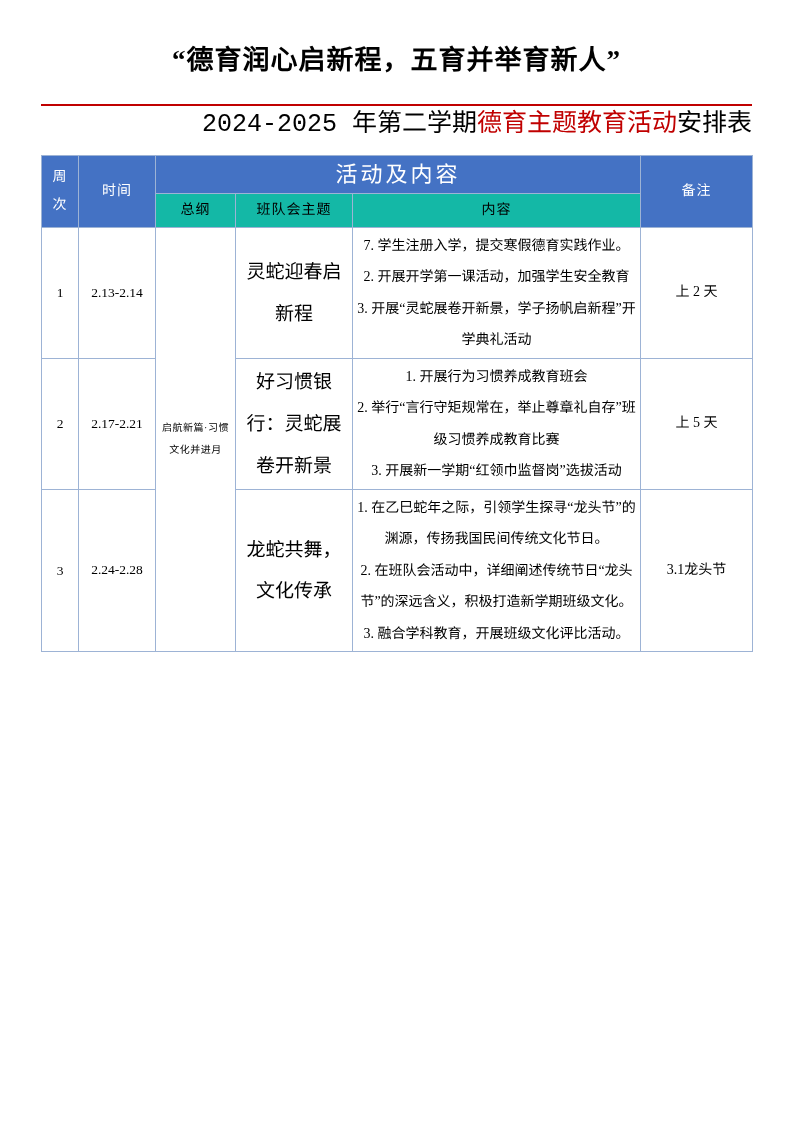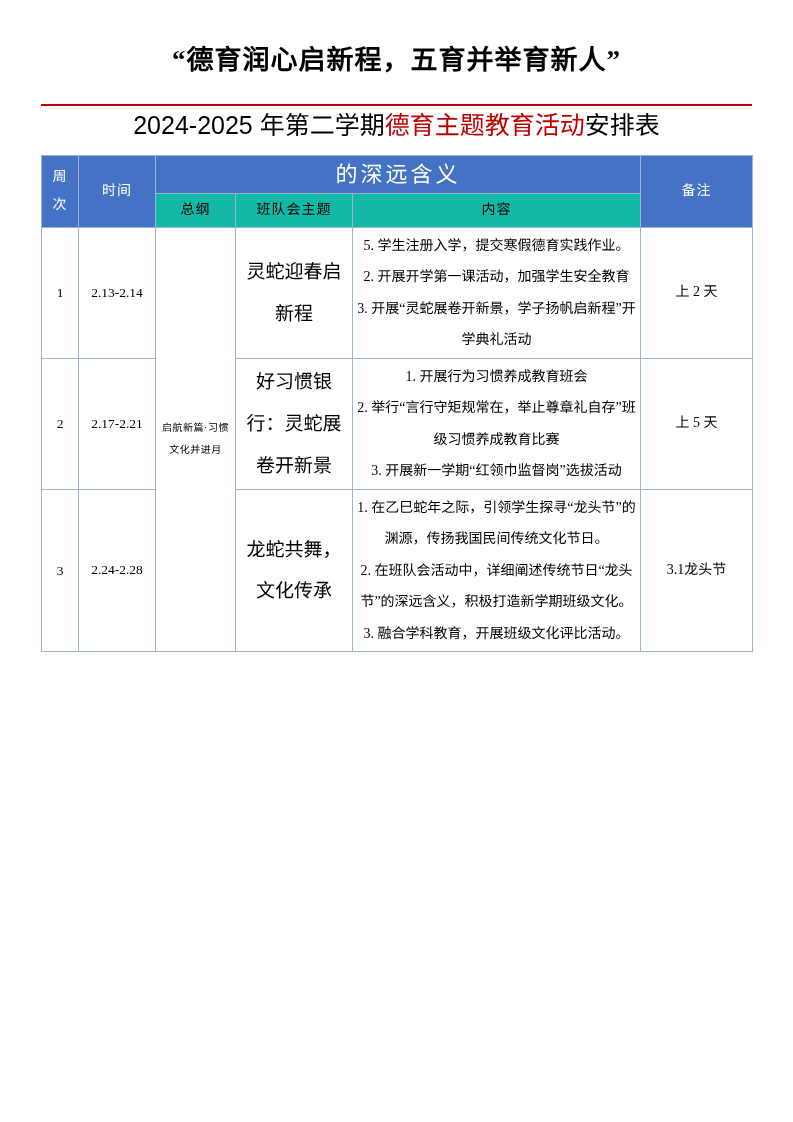--- a/index.html
+++ b/index.html
@@ -46,25 +46,25 @@
     width: 711px;
     height: 2px;
     background: #C00000;
   }
 
   .title-sub {
     position: absolute;
     left: 41px;
     top: 107px;
     width: 711px;
-    text-align: center;
+    text-align: right;
     font-size: 25px;
     line-height: 36px;
     white-space: nowrap;
-    font-family: Liberation Sans, sans-serif;
+    font-family: Liberation Mono, monospace;
   }
   .title-sub .accent {
     color: #C00000;
   }
 
   
   .sched-table {
     position: absolute;
     left: 41px;
     top: 155px;
@@ -156,38 +156,38 @@
       <col class="c-time">
       <col class="c-outline">
       <col class="c-theme">
       <col class="c-content">
       <col class="c-note">
     </colgroup>
     <thead>
       <tr>
         <th class="hdr-blue hdr-side" rowspan="2">周次</th>
         <th class="hdr-blue hdr-side" rowspan="2">时间</th>
-        <th class="hdr-blue hdr-group" colspan="3">的深远含义</th>
+        <th class="hdr-blue hdr-group" colspan="3">活动及内容</th>
         <th class="hdr-blue hdr-side" rowspan="2">备注</th>
       </tr>
       <tr>
         <th class="hdr-plain">总纲</th>
         <th class="hdr-plain">班队会主题</th>
         <th class="hdr-plain">内容</th>
       </tr>
     </thead>
     <tbody>
 
       <tr>
         <td class="cell-wk">1</td>
         <td class="cell-date">2.13-2.14</td>
         <td class="cell-outline" rowspan="3">启航新篇·习惯文化并进月</td>
         <td class="cell-theme">灵蛇迎春启新程</td>
         <td class="cell-content">
-          <span class="line">5. 学生注册入学，提交寒假德育实践作业。</span>
+          <span class="line">7. 学生注册入学，提交寒假德育实践作业。</span>
           <span class="line">2. 开展开学第一课活动，加强学生安全教育</span>
           <span class="line">3. 开展“灵蛇展卷开新景，学子扬帆启新程”开学典礼活动</span>
         </td>
         <td class="cell-note">上 2 天</td>
       </tr>
 
       <tr>
         <td class="cell-wk">2</td>
         <td class="cell-date">2.17-2.21</td>
         <td class="cell-theme">好习惯银行：灵蛇展卷开新景</td>

